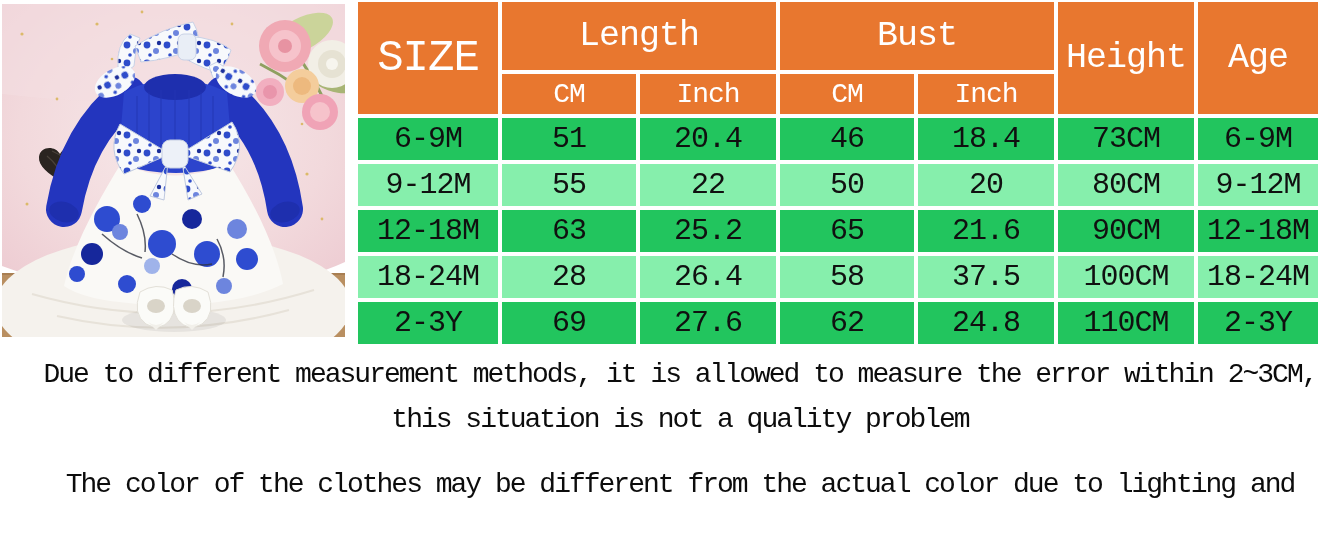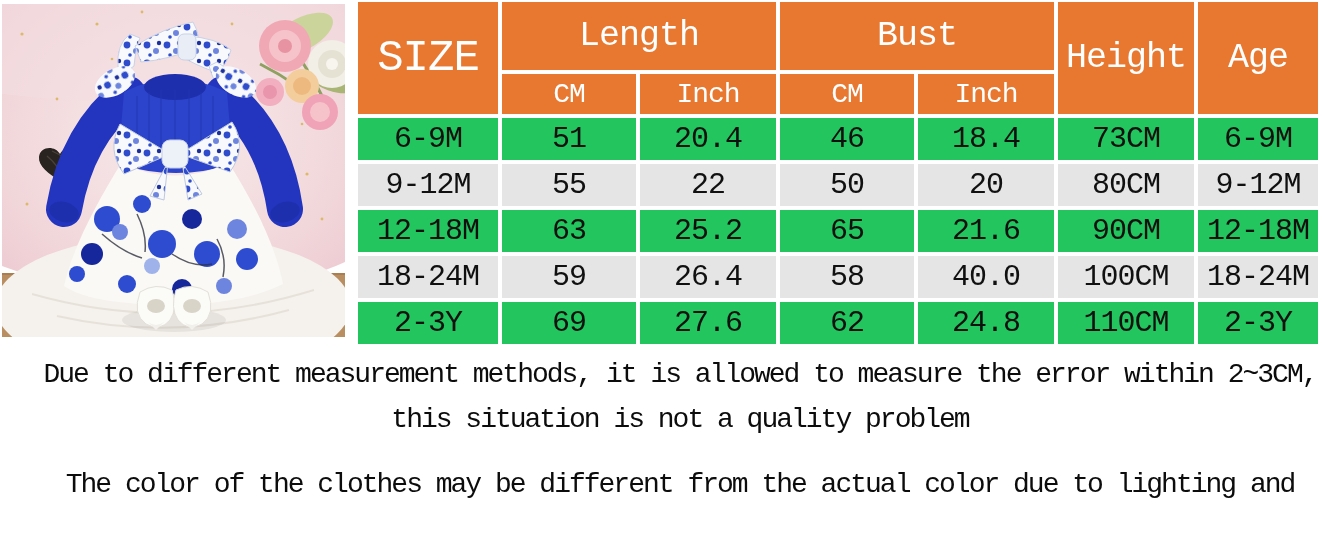--- a/index.html
+++ b/index.html
@@ -17,21 +17,21 @@
       text-align:center;vertical-align:middle;padding:0;
       font-weight:normal;letter-spacing:-1px;white-space:nowrap;overflow:hidden;}
   tr.hrow1{height:68px;}
   tr.hrow2{height:40px;}
   tr.drow{height:42px;}
   th.hd{background:#E8772F;color:#ffffff;font-size:35px;}
   th.hd-size{font-size:44px;}
   th.hd-sub{font-size:28px;}
   td.cell{font-size:30px;color:#101010;}
   tr.odd  td.cell{background:#22c55e;}
-  tr.even td.cell{background:#e5e5e5;}
+  tr.even td.cell{background:#86efac;}
 
   
   .disclaimer{position:absolute;left:0;top:352px;width:1322px;text-align:center;
               font-size:28px;letter-spacing:-2px;color:#0c0c0c;padding-left:19px;}
   .disclaimer .line{height:45px;line-height:45px;}
   .disclaimer .para2{margin-top:20px;}
 </style>
 </head>
 <body>
 
@@ -214,24 +214,24 @@
       <td class="cell">12-18M</td>
       <td class="cell">63</td>
       <td class="cell">25.2</td>
       <td class="cell">65</td>
       <td class="cell">21.6</td>
       <td class="cell">90CM</td>
       <td class="cell">12-18M</td>
     </tr>
     <tr class="drow even">
       <td class="cell">18-24M</td>
-      <td class="cell">59</td>
+      <td class="cell">28</td>
       <td class="cell">26.4</td>
       <td class="cell">58</td>
-      <td class="cell">40.0</td>
+      <td class="cell">37.5</td>
       <td class="cell">100CM</td>
       <td class="cell">18-24M</td>
     </tr>
     <tr class="drow odd">
       <td class="cell">2-3Y</td>
       <td class="cell">69</td>
       <td class="cell">27.6</td>
       <td class="cell">62</td>
       <td class="cell">24.8</td>
       <td class="cell">110CM</td>

